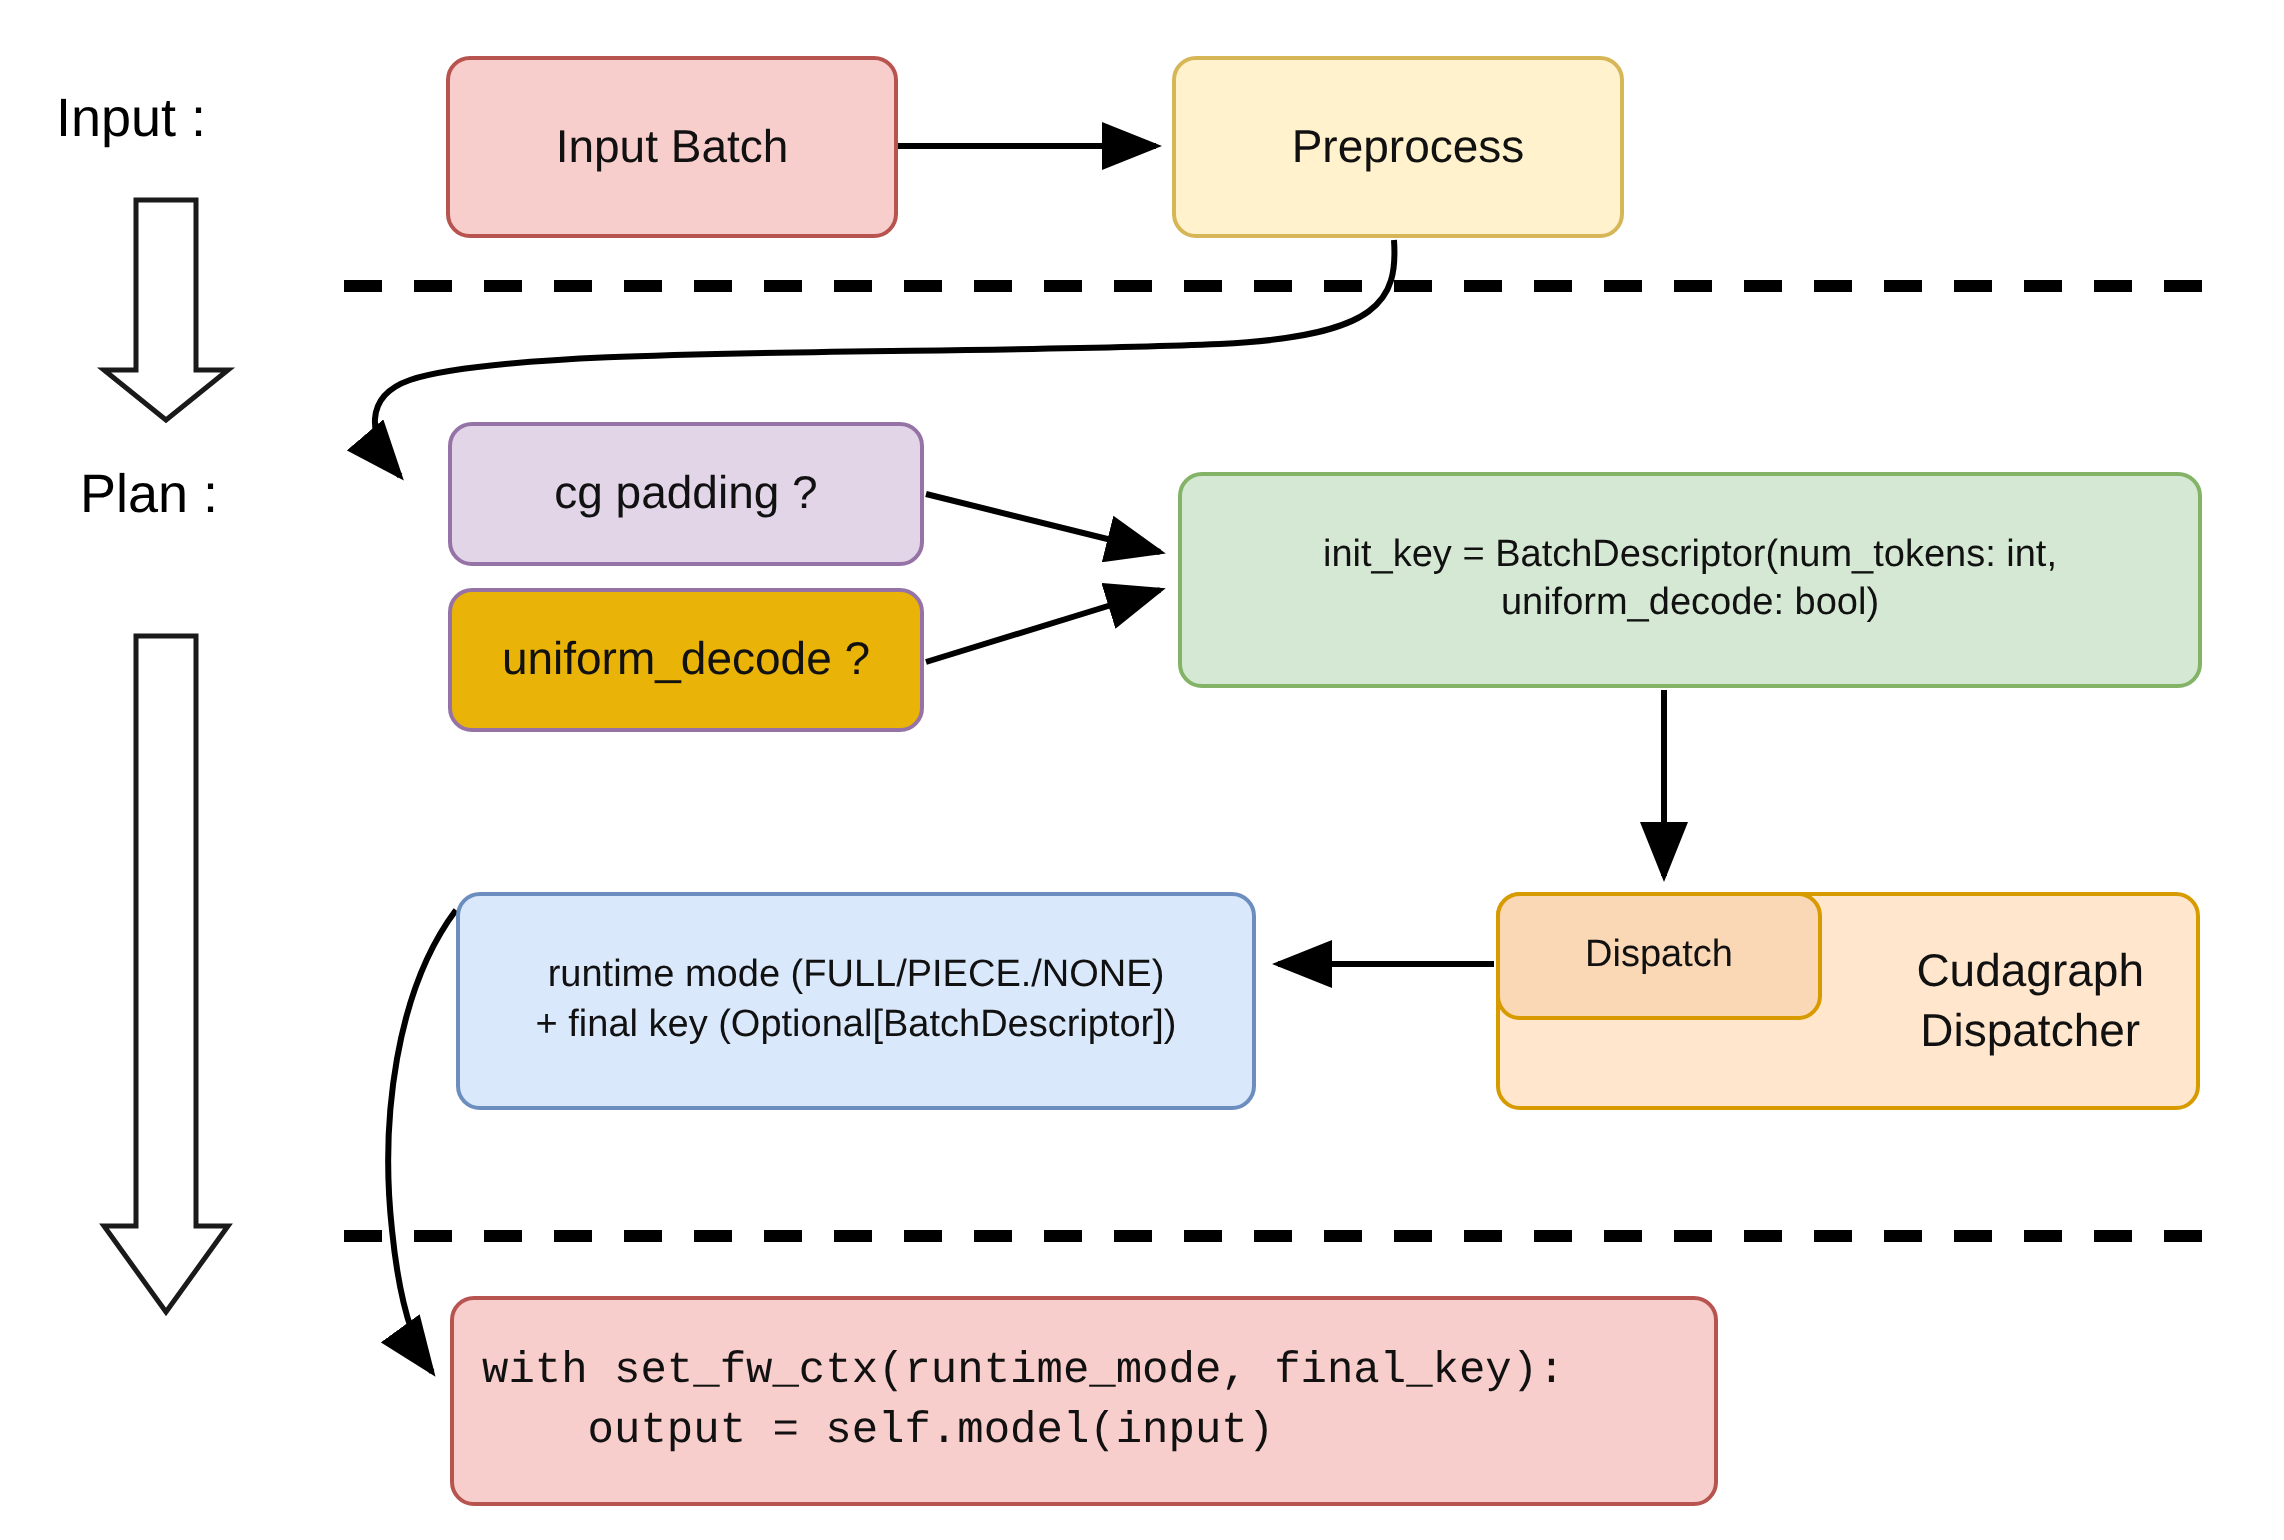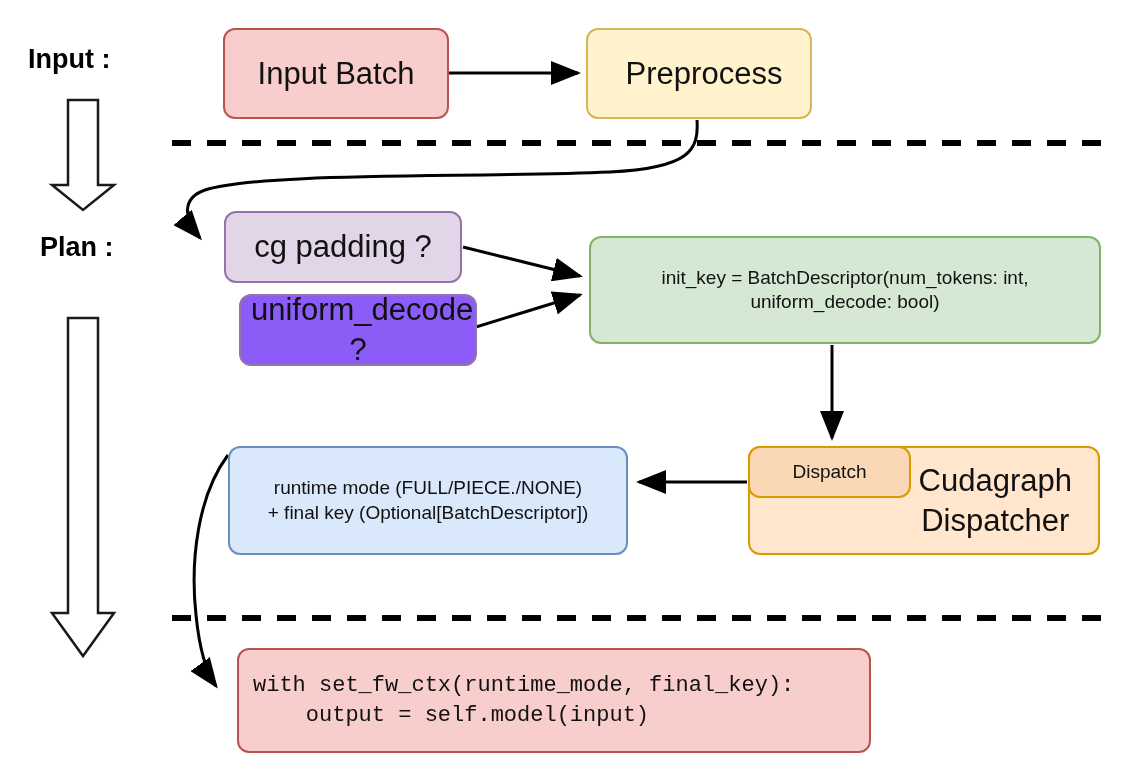--- a/index.html
+++ b/index.html
@@ -18,51 +18,50 @@
   #svg-layer {
     position: absolute;
     left: 0; top: 0;
     width: 1142px;
     height: 770px;
     pointer-events: none;
   }
   .stage-label {
     position: absolute;
     font-family: "Liberation Sans", sans-serif;
-    font-weight: bold;
+    font-weight: normal;
     font-size: 27px;
     color: #000000;
     white-space: nowrap;
   }
   .node {
     position: absolute;
     box-sizing: border-box;
     border-radius: 12px;
     border-width: 2px;
     border-style: solid;
     display: flex;
     align-items: center;
     justify-content: center;
     text-align: center;
     font-family: "Liberation Sans", sans-serif;
-    font-size: 31px;
+    font-size: 23px;
     color: #111111;
     line-height: 1.28;
     padding: 4px 10px;
   }
   .node.small-text { font-size: 19px; }
   .node.code {
     font-family: "Liberation Mono", "DejaVu Sans Mono", monospace;
     font-size: 22px;
     justify-content: flex-start;
     text-align: left;
     white-space: pre;
     line-height: 1.35;
     padding-left: 14px;
-    margin-left: 12px;
   }
   .node .inner-text { display: block; width: 100%; }
 </style>
 </head>
 <body>
 
 <div id="stage">
 
   <svg id="svg-layer" viewBox="0 0 1142 770">
     <defs>
@@ -101,35 +100,35 @@
   </div>
 
   <div class="node" style="left:586px; top:28px; width:226px; height:91px; background:#fff2cc; border-color:#d6b656;padding-left:20px;">
     <span class="inner-text">Preprocess</span>
   </div>
 
   <div class="node" style="left:224px; top:211px; width:238px; height:72px; background:#e1d5e7; border-color:#9673a6;">
     <span class="inner-text">cg padding ?</span>
   </div>
 
-  <div class="node" style="left:224px; top:294px; width:238px; height:72px; background:#8b5cf6; border-color:#9673a6;margin-left:15px;">
+  <div class="node" style="left:224px; top:294px; width:238px; height:72px; background:#eab308; border-color:#9673a6;">
     <span class="inner-text">uniform_decode ?</span>
   </div>
 
   <div class="node small-text" style="left:589px; top:236px; width:512px; height:108px; background:#d5e8d4; border-color:#82b366; white-space:pre-line;">
     <span class="inner-text">init_key = BatchDescriptor(num_tokens: int,
 uniform_decode: bool)</span>
   </div>
 
   <div class="node" style="left:748px; top:446px; width:352px; height:109px; background:#ffe6cc; border-color:#d79b00; white-space:pre-line; justify-content:flex-end; padding-right:26px;padding-left:36px;">
     <span class="inner-text" style="width:auto; text-align:center;">Cudagraph
 Dispatcher</span>
   </div>
 
-  <div class="node small-text" style="left:748px; top:446px; width:163px; height:52px; background:#fad7b5; border-color:#d79b00;">
+  <div class="node small-text" style="left:748px; top:446px; width:163px; height:64px; background:#fad7b5; border-color:#d79b00;">
     <span class="inner-text">Dispatch</span>
   </div>
 
   <div class="node small-text" style="left:228px; top:446px; width:400px; height:109px; background:#dae8fc; border-color:#6c8ebf; white-space:pre-line;">
     <span class="inner-text">runtime mode (FULL/PIECE./NONE)
 + final key (Optional[BatchDescriptor])</span>
   </div>
 
   <div class="node code" style="left:225px; top:648px; width:634px; height:105px; background:#f8cecc; border-color:#b85450;">
     <span class="inner-text">with set_fw_ctx(runtime_mode, final_key):

